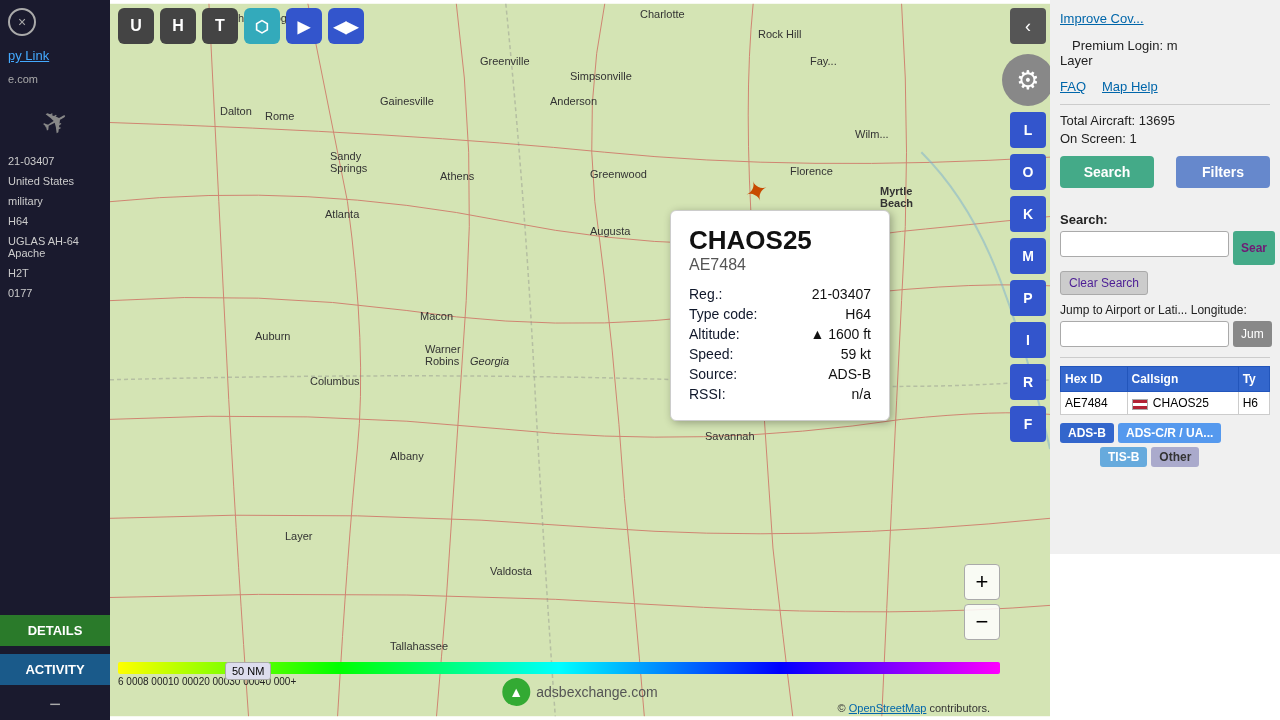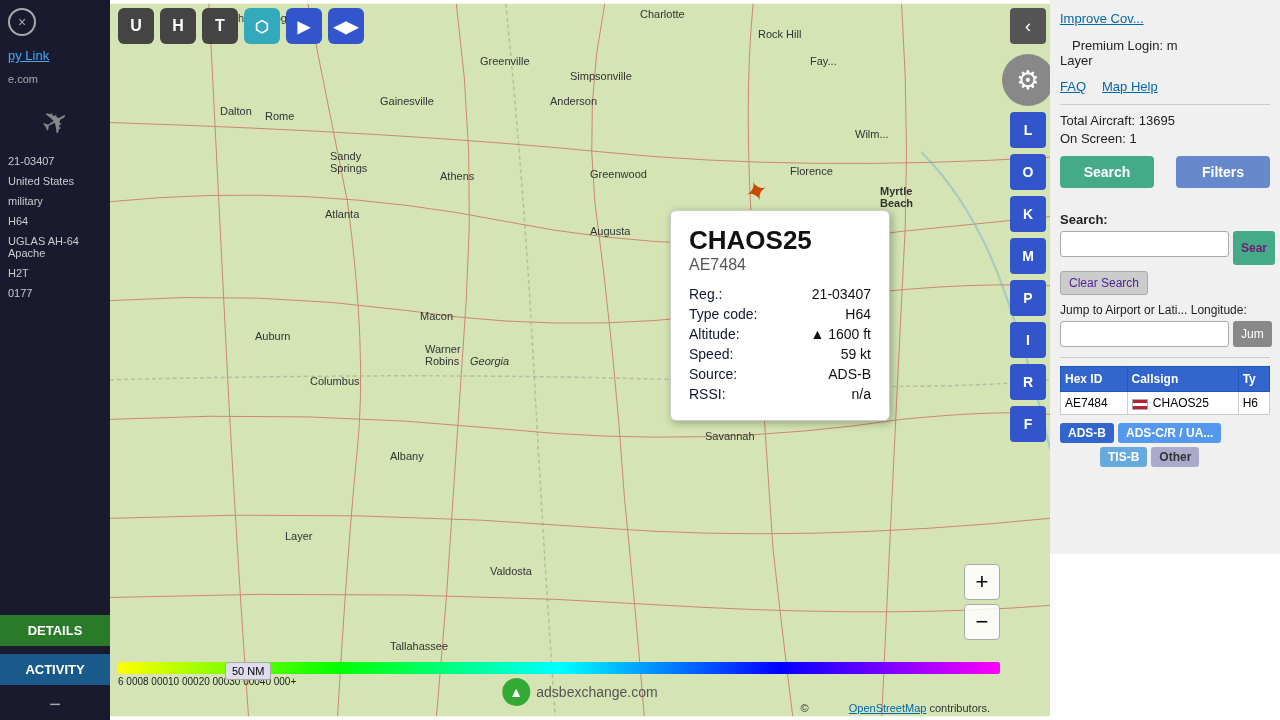--- a/index.html
+++ b/index.html
@@ -716,21 +716,21 @@
 
   <div class="range-label">50 NM</div>
 
   <div class="ads-watermark">
     <div class="ads-logo-circle">▲</div>
     <span>adsbexchange.com</span>
   </div>
 
   <div class="attribution">
     <span>© </span>
-    <span style="color:#06a;text-decoration:underline;cursor:pointer;margin-left:37px;">OpenStreetMap</span>
+    <span style="color:#06a;text-decoration:underline;cursor:pointer;">OpenStreetMap</span>
     <span> contributors.</span>
   </div>
 </div>
 
 <div id="right-panel">
   <div class="right-section">
     <div class="right-link">Improve Cov...</div>
   </div>
 
   <div class="right-section">

